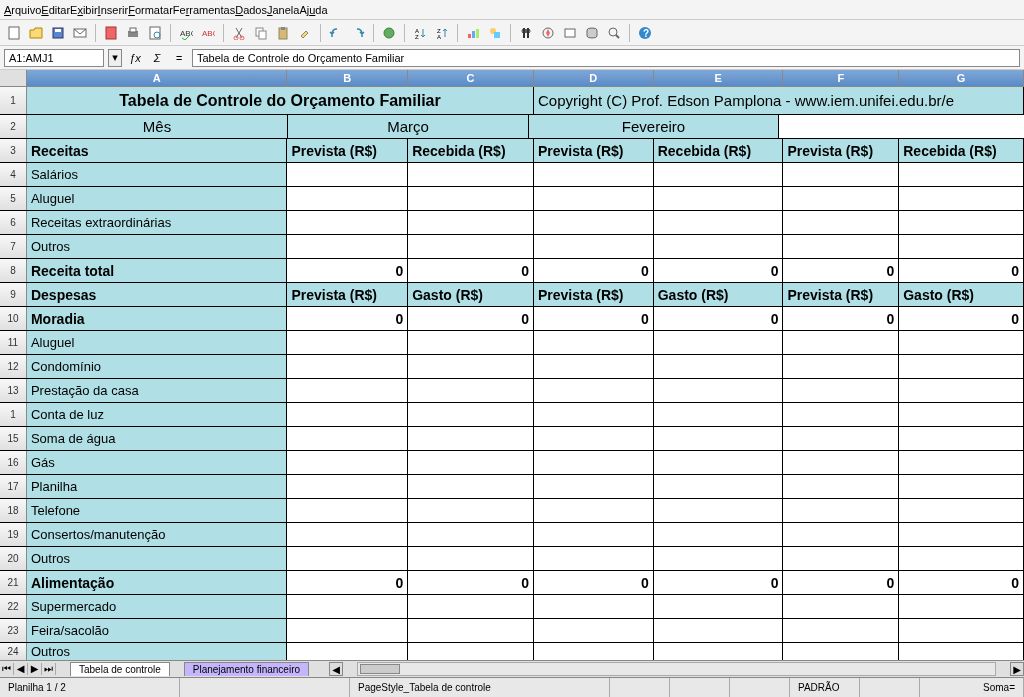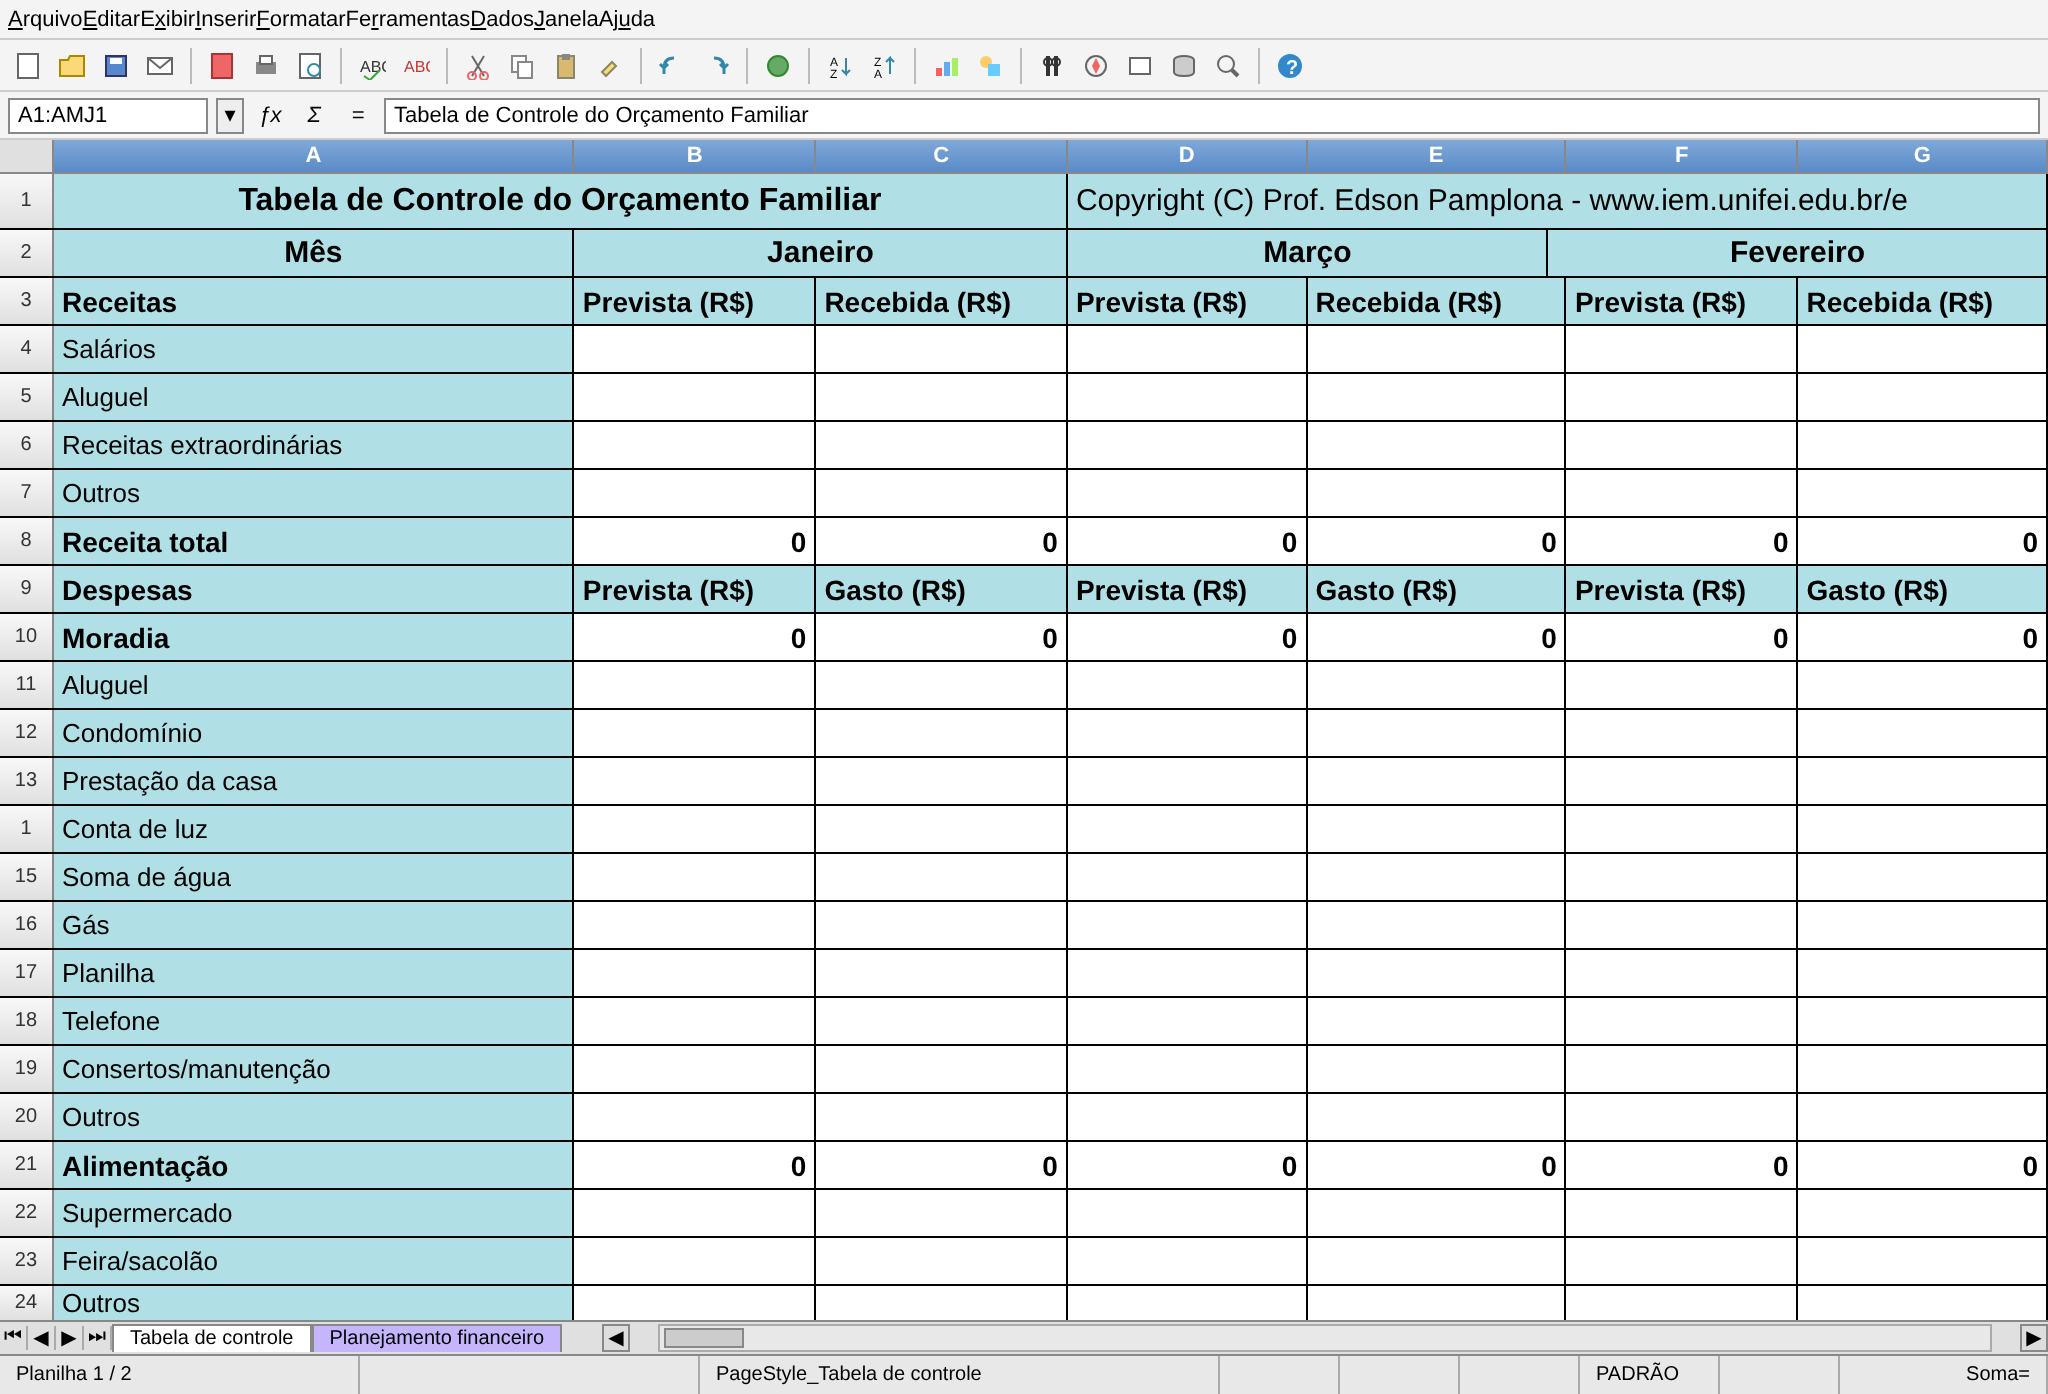--- a/index.html
+++ b/index.html
@@ -22,29 +22,29 @@
 .sheet-area { position: relative; background: white; height: 590px; overflow: hidden; }
 
 .colheaders { display: flex; height: 17px; background: linear-gradient(#f8f8f8, #e0e0e0); border-bottom: 1px solid #888; }
 .corner { width: 27px; border-right: 1px solid #888; background: #e0e0e0; }
 .colh { border-right: 1px solid #888; text-align: center; font-size: 11px; color: #333; display: flex; align-items: center; justify-content: center; background: linear-gradient(#7fa8d8, #5a8bc8); color: white; font-weight: bold; }
 
 .row { display: flex; height: 24px; border-bottom: 1px solid #000; }
 .rowh { width: 27px; background: linear-gradient(#f8f8f8, #e0e0e0); border-right: 1px solid #888; text-align: center; font-size: 10px; color: #333; display: flex; align-items: center; justify-content: center; }
 .cell { border-right: 1px solid #000; padding: 2px 4px; font-size: 14px; display: flex; align-items: center; overflow: hidden; white-space: nowrap; }
 .cell.hdr { background: #b0e0e6; font-weight: bold; font-size: 16px; justify-content: center; }
-.cell.hdr2 { background: #b0e0e6; font-weight: bold; font-size: 15px; justify-content: center; }
+.cell.hdr2 { background: #b0e0e6; font-weight: normal; font-size: 15px; justify-content: center; }
 .cell.label { background: #b0e0e6; font-size: 13px; }
 .cell.labelbold { background: #b0e0e6; font-size: 14px; font-weight: bold; }
 .cell.num { text-align: right; justify-content: flex-end; font-weight: bold; }
 
 .tabbar { height: 17px; background: #e0e0e0; display: flex; align-items: center; font-size: 10px; border-top: 1px solid #888; }
 .tabnav { display: flex; }
 .tabnav span { width: 14px; text-align: center; cursor: pointer; border-right: 1px solid #aaa; }
-.tab { padding: 1px 8px; background: white; border: 1px solid #888; border-bottom: none; margin-left: 0; cursor: pointer; }
+.tab { padding: 1px 8px; background: white; border: 1px solid #888; border-bottom: none; margin-left: 14px; cursor: pointer; }
 .tab.inactive { background: #c4b5fd; }
 .hscroll { flex: 1; margin-left: 20px; display: flex; align-items: center; }
 .hscroll-track { flex: 1; height: 14px; background: #e8e8e8; border: 1px solid #aaa; position: relative; margin: 0 14px; }
 .hscroll-thumb { position: absolute; left: 2px; top: 1px; width: 40px; height: 10px; background: #ccc; border: 1px solid #888; }
 .hscroll-btn { width: 14px; height: 14px; background: #ddd; border: 1px solid #888; display: flex; align-items: center; justify-content: center; cursor: pointer; }
 
 .statusbar { height: 20px; background: #e8e8e8; display: flex; align-items: center; font-size: 10px; border-top: 1px solid #888; }
 .statusbar .cell-st { padding: 0 8px; border-right: 1px solid #aaa; height: 100%; display: flex; align-items: center; }
 
 .wA { width: 261px; }
@@ -259,21 +259,20 @@
 
   <div class="row" style="height:28px">
       <div class="rowh">1</div>
     <div class="cell hdr" style="width:508px">Tabela de Controle do Orçamento Familiar</div>
     <div class="cell hdr" style="width:491px;justify-content:flex-start;font-weight:normal;font-size:15px">Copyright (C) Prof. Edson Pamplona - www.iem.unifei.edu.br/e</div>
   </div>
 
   <div class="row">
       <div class="rowh">2</div>
     <div class="cell hdr2 wA">Mês</div>
-    <div class="cell hdr2" style="width:247px">Janeiro</div>
     <div class="cell hdr2" style="width:241px">Março</div>
     <div class="cell hdr2" style="width:250px">Fevereiro</div>
   </div>
 
   <div class="row">
       <div class="rowh">3</div>
     <div class="cell labelbold wA">Receitas</div>
     <div class="cell labelbold wB">Prevista (R$)</div>
     <div class="cell labelbold wC">Recebida (R$)</div>
     <div class="cell labelbold wD">Prevista (R$)</div>

